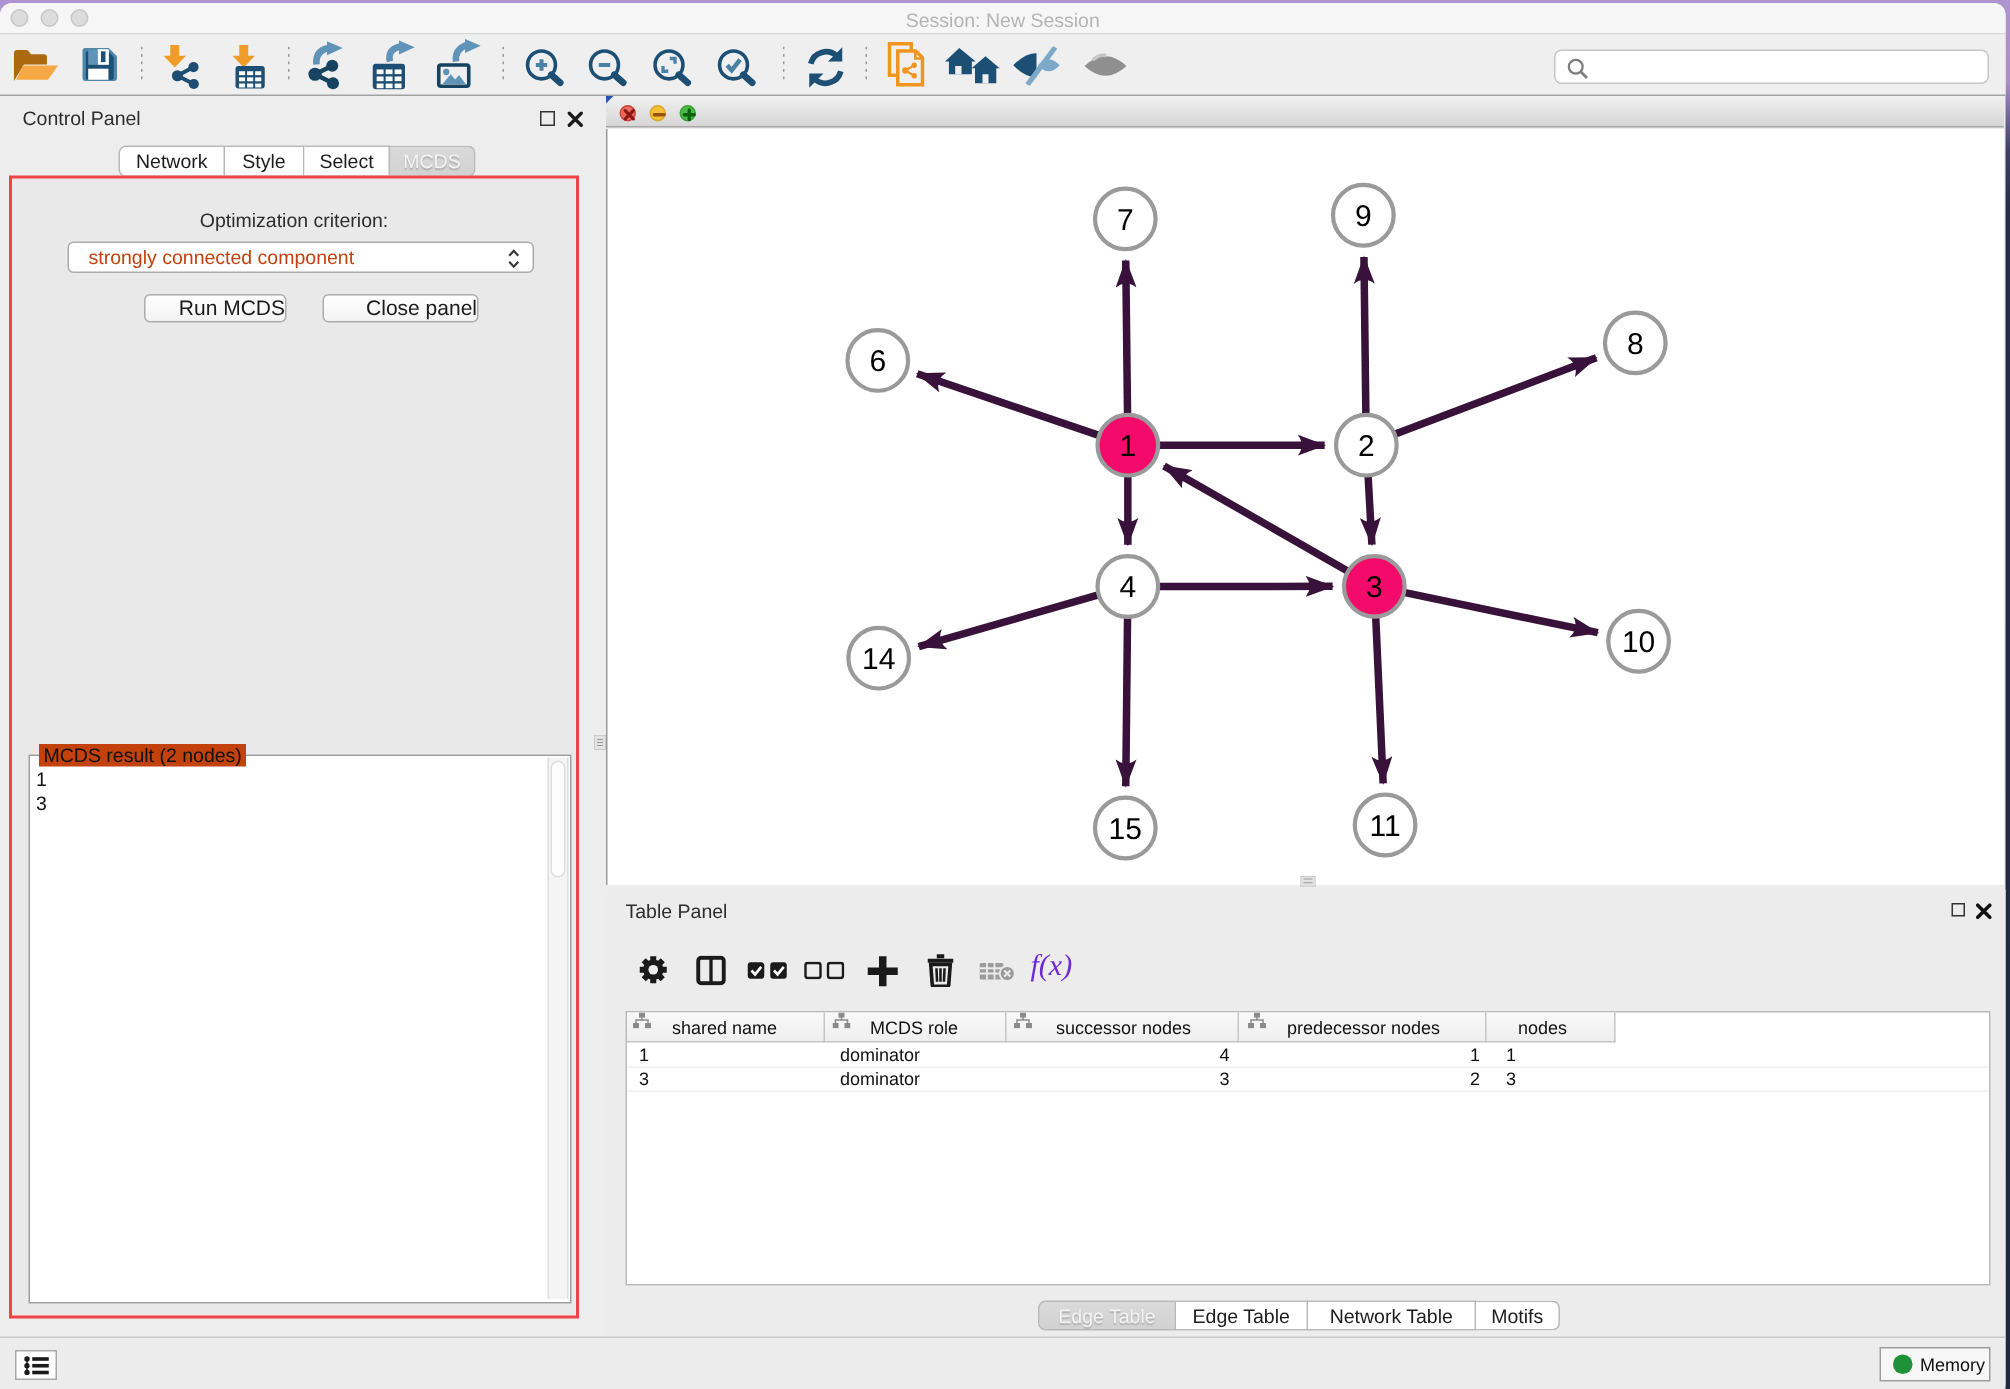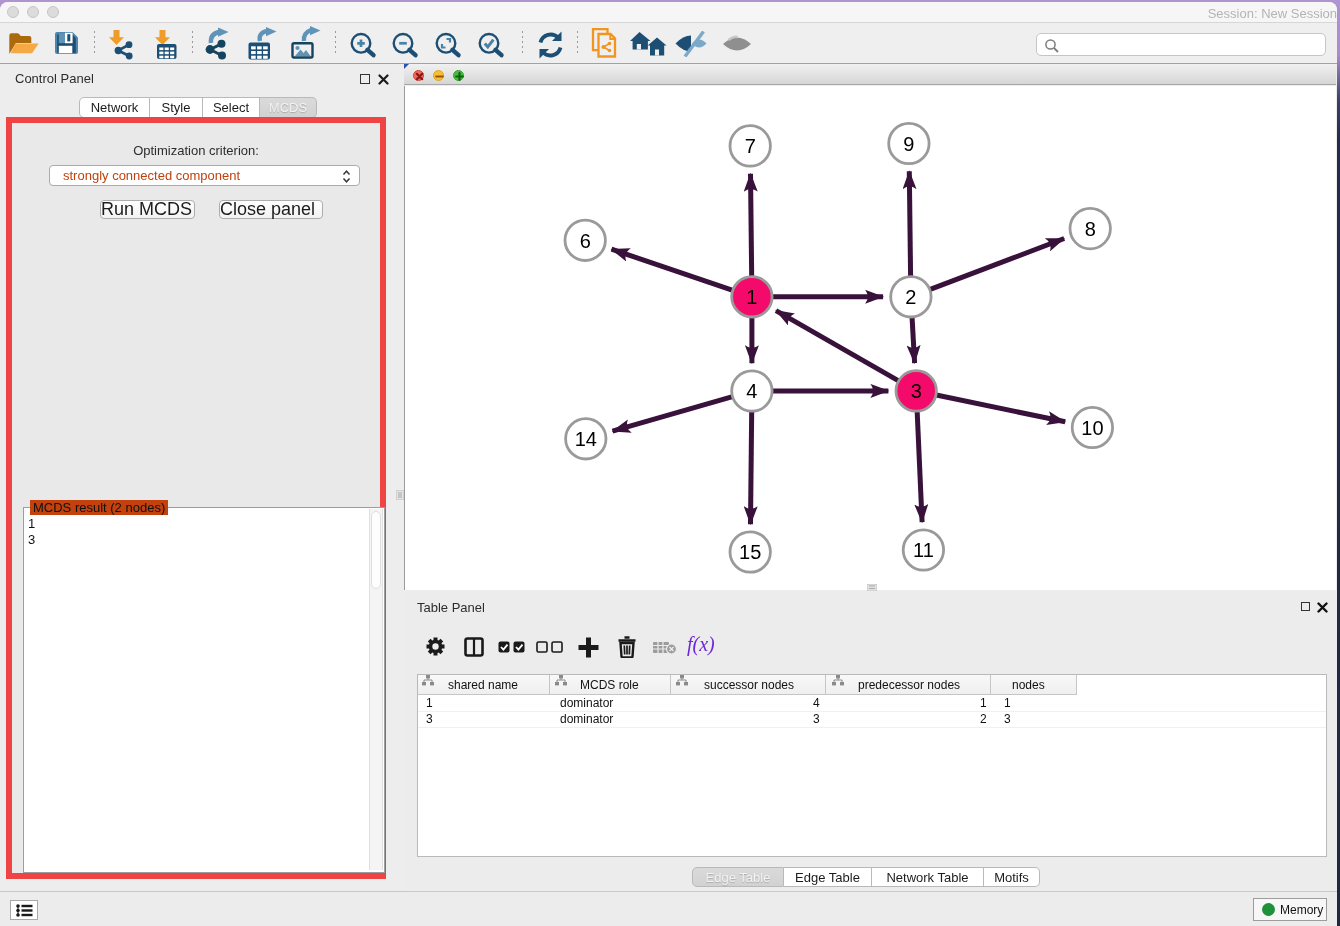--- a/index.html
+++ b/index.html
@@ -2,35 +2,35 @@
 <html><head><meta charset="utf-8">
 <style>
 *{margin:0;padding:0;box-sizing:border-box}
 html,body{width:1340px;height:926px;overflow:hidden}
 body{font-family:"Liberation Sans",sans-serif;position:relative;
 background:linear-gradient(180deg,#af94d2 0px,#a98dca 55px,#3c4166 100px,#232c4a 140px,#1f2840 926px)}
 .abs{position:absolute}
 .window{left:0;top:2px;width:1337px;height:924px;background:#ededed;border-radius:8px 8px 3px 3px}
 .titlebar{left:0;top:0;width:100%;height:21px;background:#f6f6f6;border-radius:8px 8px 0 0;border-bottom:1px solid #d6d6d6}
 .tl{width:12px;height:12px;border-radius:50%;background:#dcdcdc;border:1px solid #c6c6c6;top:4px}
-.title{width:100%;text-align:right;top:4px;font-size:13px;color:#b4b4b4}
+.title{width:100%;text-align:center;top:4px;font-size:13px;color:#b4b4b4}
 .toolbar{left:0;top:22px;width:100%;height:38px;background:#efefef;border-bottom:1px solid #a2a2a2}
 .sep{top:8px;width:1px;height:24px;background-image:linear-gradient(#9a9a9a 40%,rgba(0,0,0,0) 40%);background-size:1px 5px}
 .searchbox{right:11px;top:10px;width:290px;height:23px;background:#fff;border:1px solid #c6c6c6;border-radius:5px}
 
 .cp-title{left:15px;top:71px;font-size:13px;color:#2d2d2d}
 .tabs{top:97px;height:21px;display:flex;font-size:13px;font-weight:500;color:#1c1c1c}
 .tab{background:#fff;border:1px solid #b9b9b9;border-left:none;padding:0;line-height:19px;text-align:center}
 .tab.first{border-left:1px solid #b9b9b9;border-radius:5px 0 0 5px}
 .tab.last{border-radius:0 5px 5px 0}
 .tab.sel{background:linear-gradient(#dadada,#d2d2d2);color:#f3f3f3;text-shadow:0 1px 1px #aaa}
-.content{left:6px;top:117px;width:380px;height:762px;background:#e9e9e9;border:6px solid #ef4444}
+.content{left:6px;top:117px;width:380px;height:762px;background:#e9e9e9;border:2px solid #ef4444}
 .optlabel{left:0;top:20px;width:100%;text-align:center;font-size:13px;color:#2d2d2d}
 .dropdown{left:37px;top:42px;width:311px;height:21px;background:#fff;border:1px solid #ababab;border-radius:4px;font-size:13px;color:#c2410c;line-height:19px;padding-left:13px}
-.btn{height:19px;background:linear-gradient(#ffffff,#f2f2f2);border:1px solid #adadad;border-radius:4px;font-size:18px;color:#1c1c1c;text-align:left;line-height:17px}
+.btn{height:19px;background:linear-gradient(#ffffff,#f2f2f2);border:1px solid #adadad;border-radius:4px;font-size:14px;color:#1c1c1c;text-align:right;line-height:17px}
 .groupbox{left:11px;top:377px;width:362px;height:373px}
 .gb-border{left:0;top:7px;width:100%;height:366px;border:1px solid #9d9d9d;background:#fff}
 .gb-label{left:7px;top:0;background:#c2410c;padding:0 3px;font-size:13px;color:#111}
 .gb-scroll{right:2px;top:9px;width:14px;height:361px;background:#f4f4f4;border-left:1px solid #e0e0e0;border-right:1px solid #e0e0e0}
 .gb-thumb{left:1px;top:2px;width:10px;height:78px;background:#fdfdfd;border:1px solid #dedede;border-radius:5px}
 
 .nettitle{background:linear-gradient(#f1f1f1,#d6d6d6);border-bottom:1px solid #a6a6a6}
 .mac{width:11px;height:11px;border-radius:50%;top:5.5px}
 .canvas{background:#fff;border-left:1.5px solid #9a9a9a}
 

